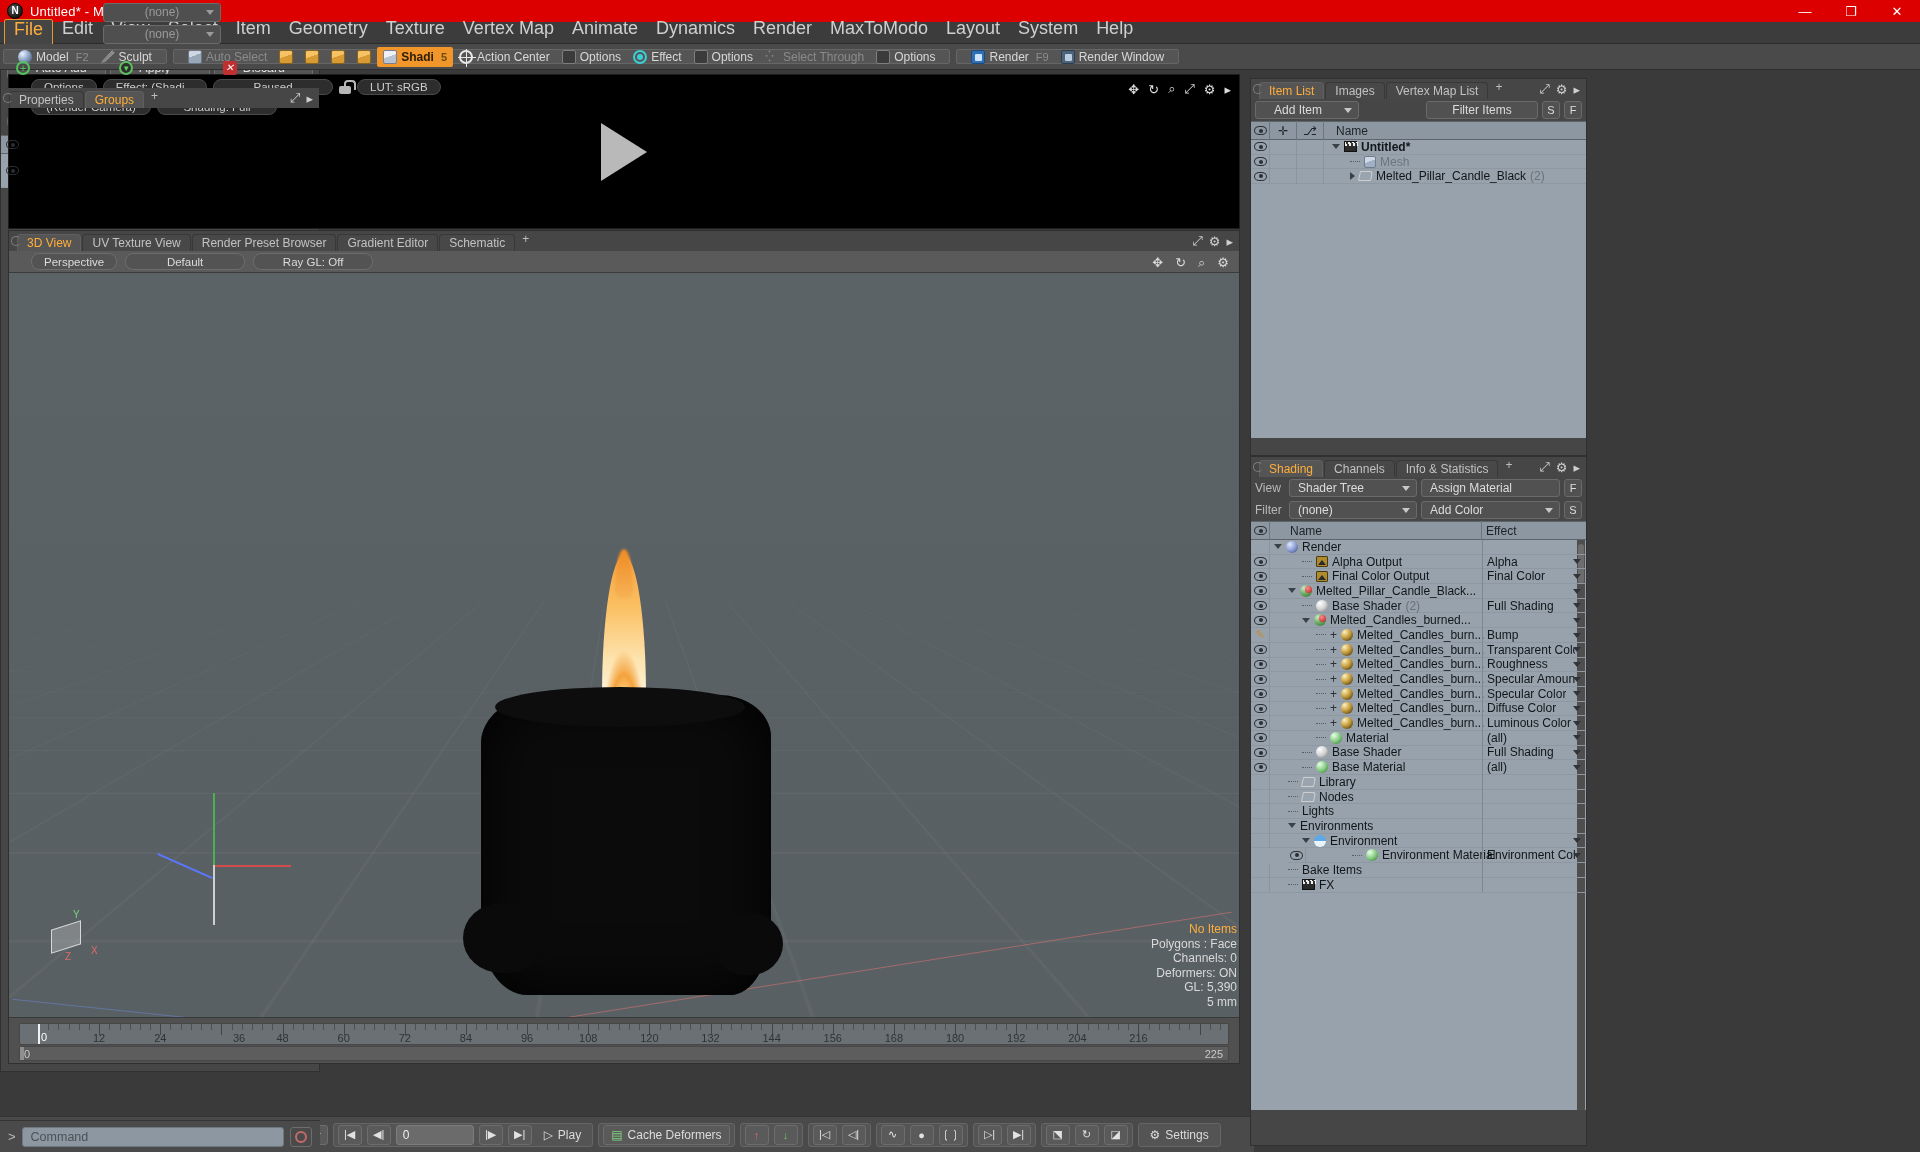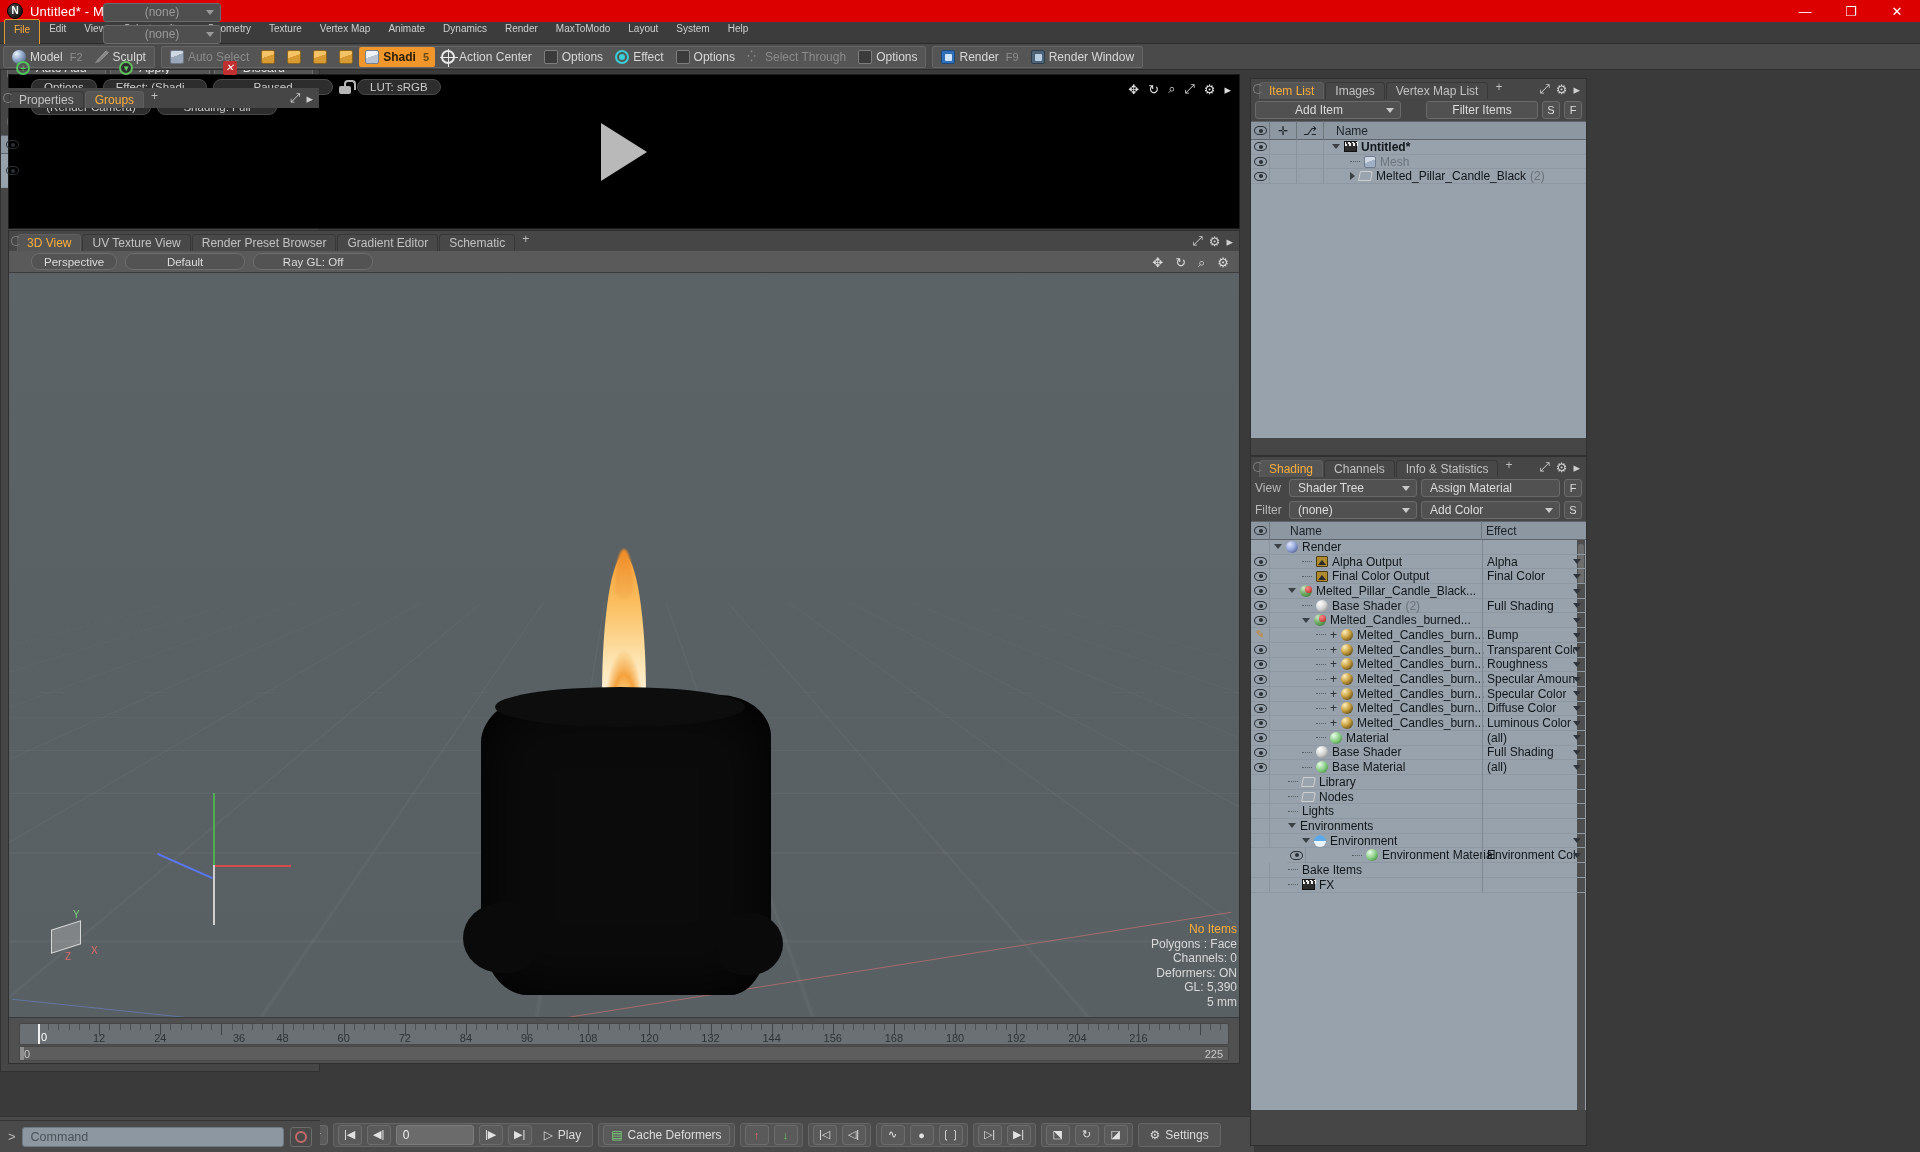--- a/index.html
+++ b/index.html
@@ -24,29 +24,29 @@
     font-weight:bold; text-align:center; line-height:14px;}
   .tb-title { color:#fff; font-size:13px; letter-spacing:.2px; }
   .tb-btns { margin-left:auto; display:flex; height:22px; }
   .tb-btn { width:46px; height:22px; display:flex; align-items:center; justify-content:center;
     color:#fff; font-size:13px; }
 
   
   .menubar { position:absolute; left:0; top:22px; width:1920px; height:22px;
     background:#3c3c3c; display:flex; align-items:center; padding-left:4px;
     border-bottom:1px solid #2b2b2b; }
-  .menu-item { padding:2px 9px; font-size:10px; color:#cfcfcf; height:28px; line-height:15px;}
+  .menu-item { padding:2px 9px; font-size:18px; color:#cfcfcf; height:28px; line-height:15px;}
   .menu-item.active { color:#ffae3b; border:1px solid #e09a30; border-radius:2px; background:#454545; }
 
   
   .toolbar { position:absolute; left:0; top:44px; width:1920px; height:26px;
     background:#4a4a4a; display:flex; align-items:center;
     border-bottom:1px solid #2e2e2e; }
-  .tgroup { display:flex; align-items:center; height:22px; margin:0 3px;
-    background:#555; border:1px solid #666; border-radius:2px; padding:0 2px; }
+  .tgroup { display:flex; align-items:center; height:15px; margin:0 3px;
+    background:#555; border:1px solid #666; border-radius:2px; padding:0 8px; }
   .tbtn { display:flex; align-items:center; gap:4px; height:20px; padding:0 6px;
     font-size:12px; color:#d8d8d8; white-space:nowrap; border-radius:2px;}
   .tbtn.sel { background:#f0962a; color:#2a1c05; font-weight:bold; }
   .tbtn.dim { color:#8b8b8b; }
   .tbtn .kb { color:#8d8d8d; font-size:11px; margin-left:3px; }
   .tbtn.sel .kb { color:#6d4b10; }
   .ic { width:14px; height:14px; flex:none; display:inline-block; }
   .ic.sphere{border-radius:50%; background:radial-gradient(circle at 32% 28%,#eaf2ff 0%, #8fa6c8 45%, #35465f 100%);}
   .ic.pen{background:linear-gradient(135deg,#ddd 0 45%,#888 45% 55%,#ddd 55% 100%); transform:rotate(0deg);
     clip-path:polygon(0 100%,20% 75%,85% 8%,100% 22%,30% 90%);}
@@ -707,21 +707,21 @@
       <div class="tab">Images</div>
       <div class="tab">Vertex Map List</div>
       <div class="tab plus">+</div>
       <div class="tab-icons">
         <span>⤢</span>
         <span>⚙</span>
         <span>▸</span>
       </div>
     </div>
     <div class="prow">
-      <div class="dd" style="width:146px; justify-content:center; padding-left:0;">
+      <div class="dd" style="width:104px; justify-content:center; padding-left:0;">
         <span>Add Item</span>
         <i class="cv"></i>
       </div>
       <div style="flex:1"></div>
       <div class="fld" style="width:112px;">Filter Items</div>
       <div class="sqbtn">S</div>
       <div class="sqbtn">F</div>
     </div>
     <div class="listhdr">
       <div class="c" style="width:19px">

